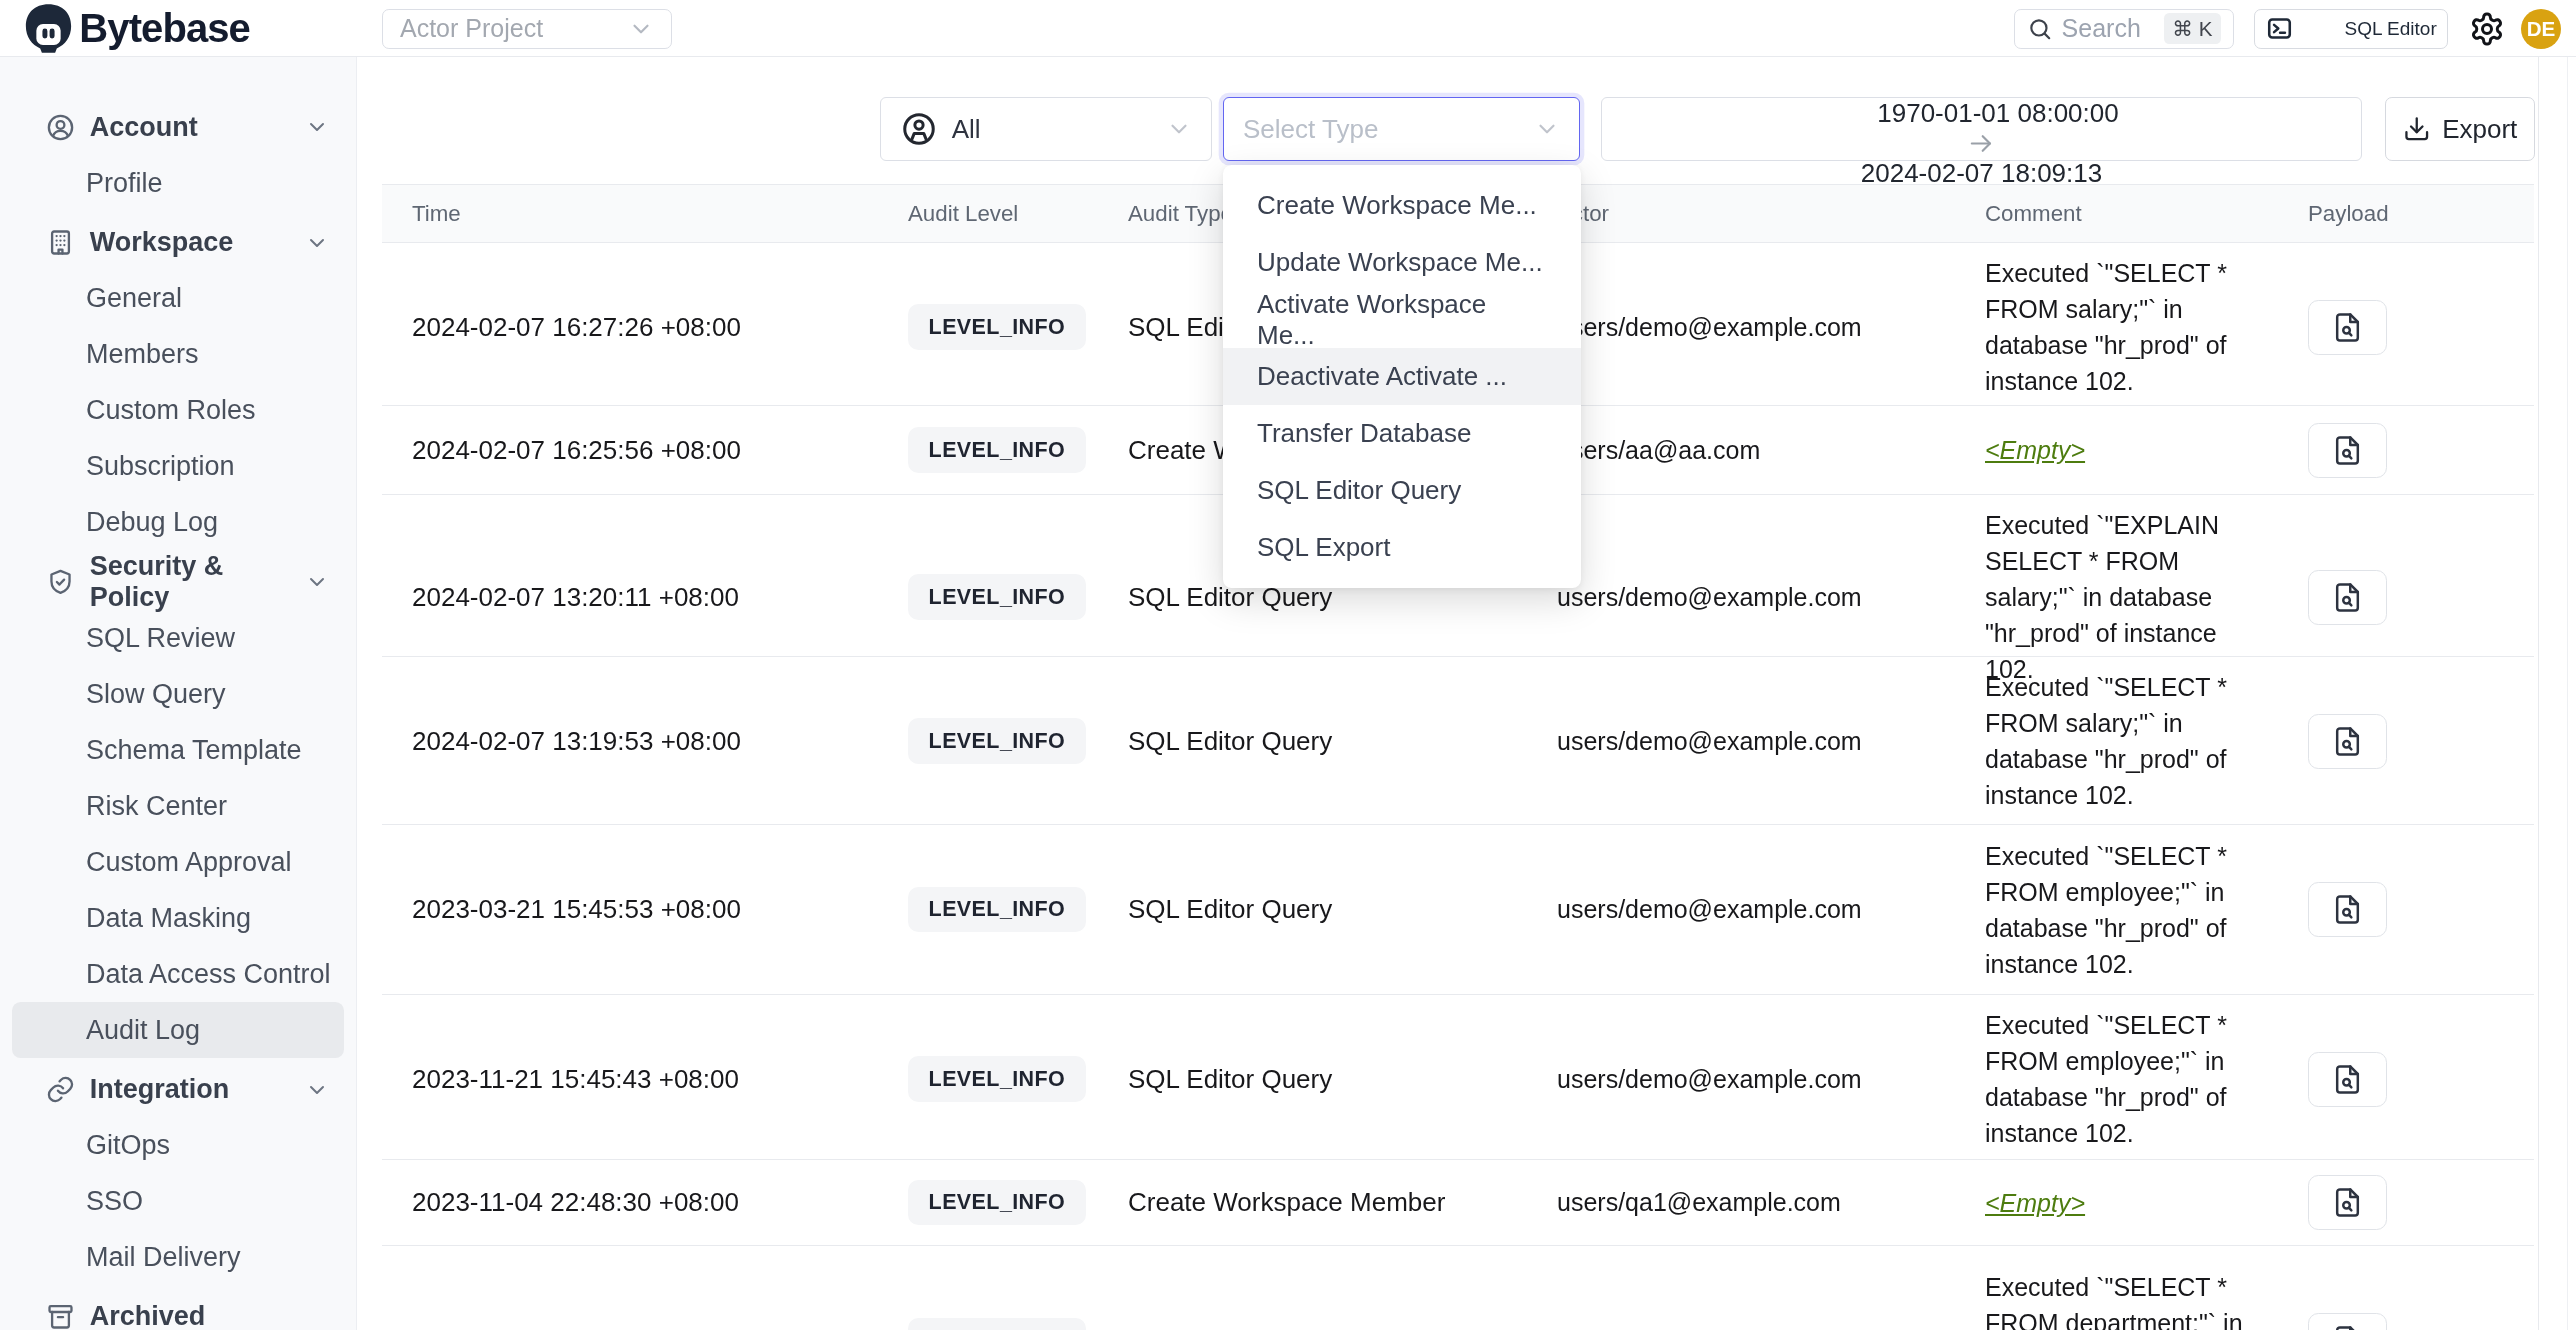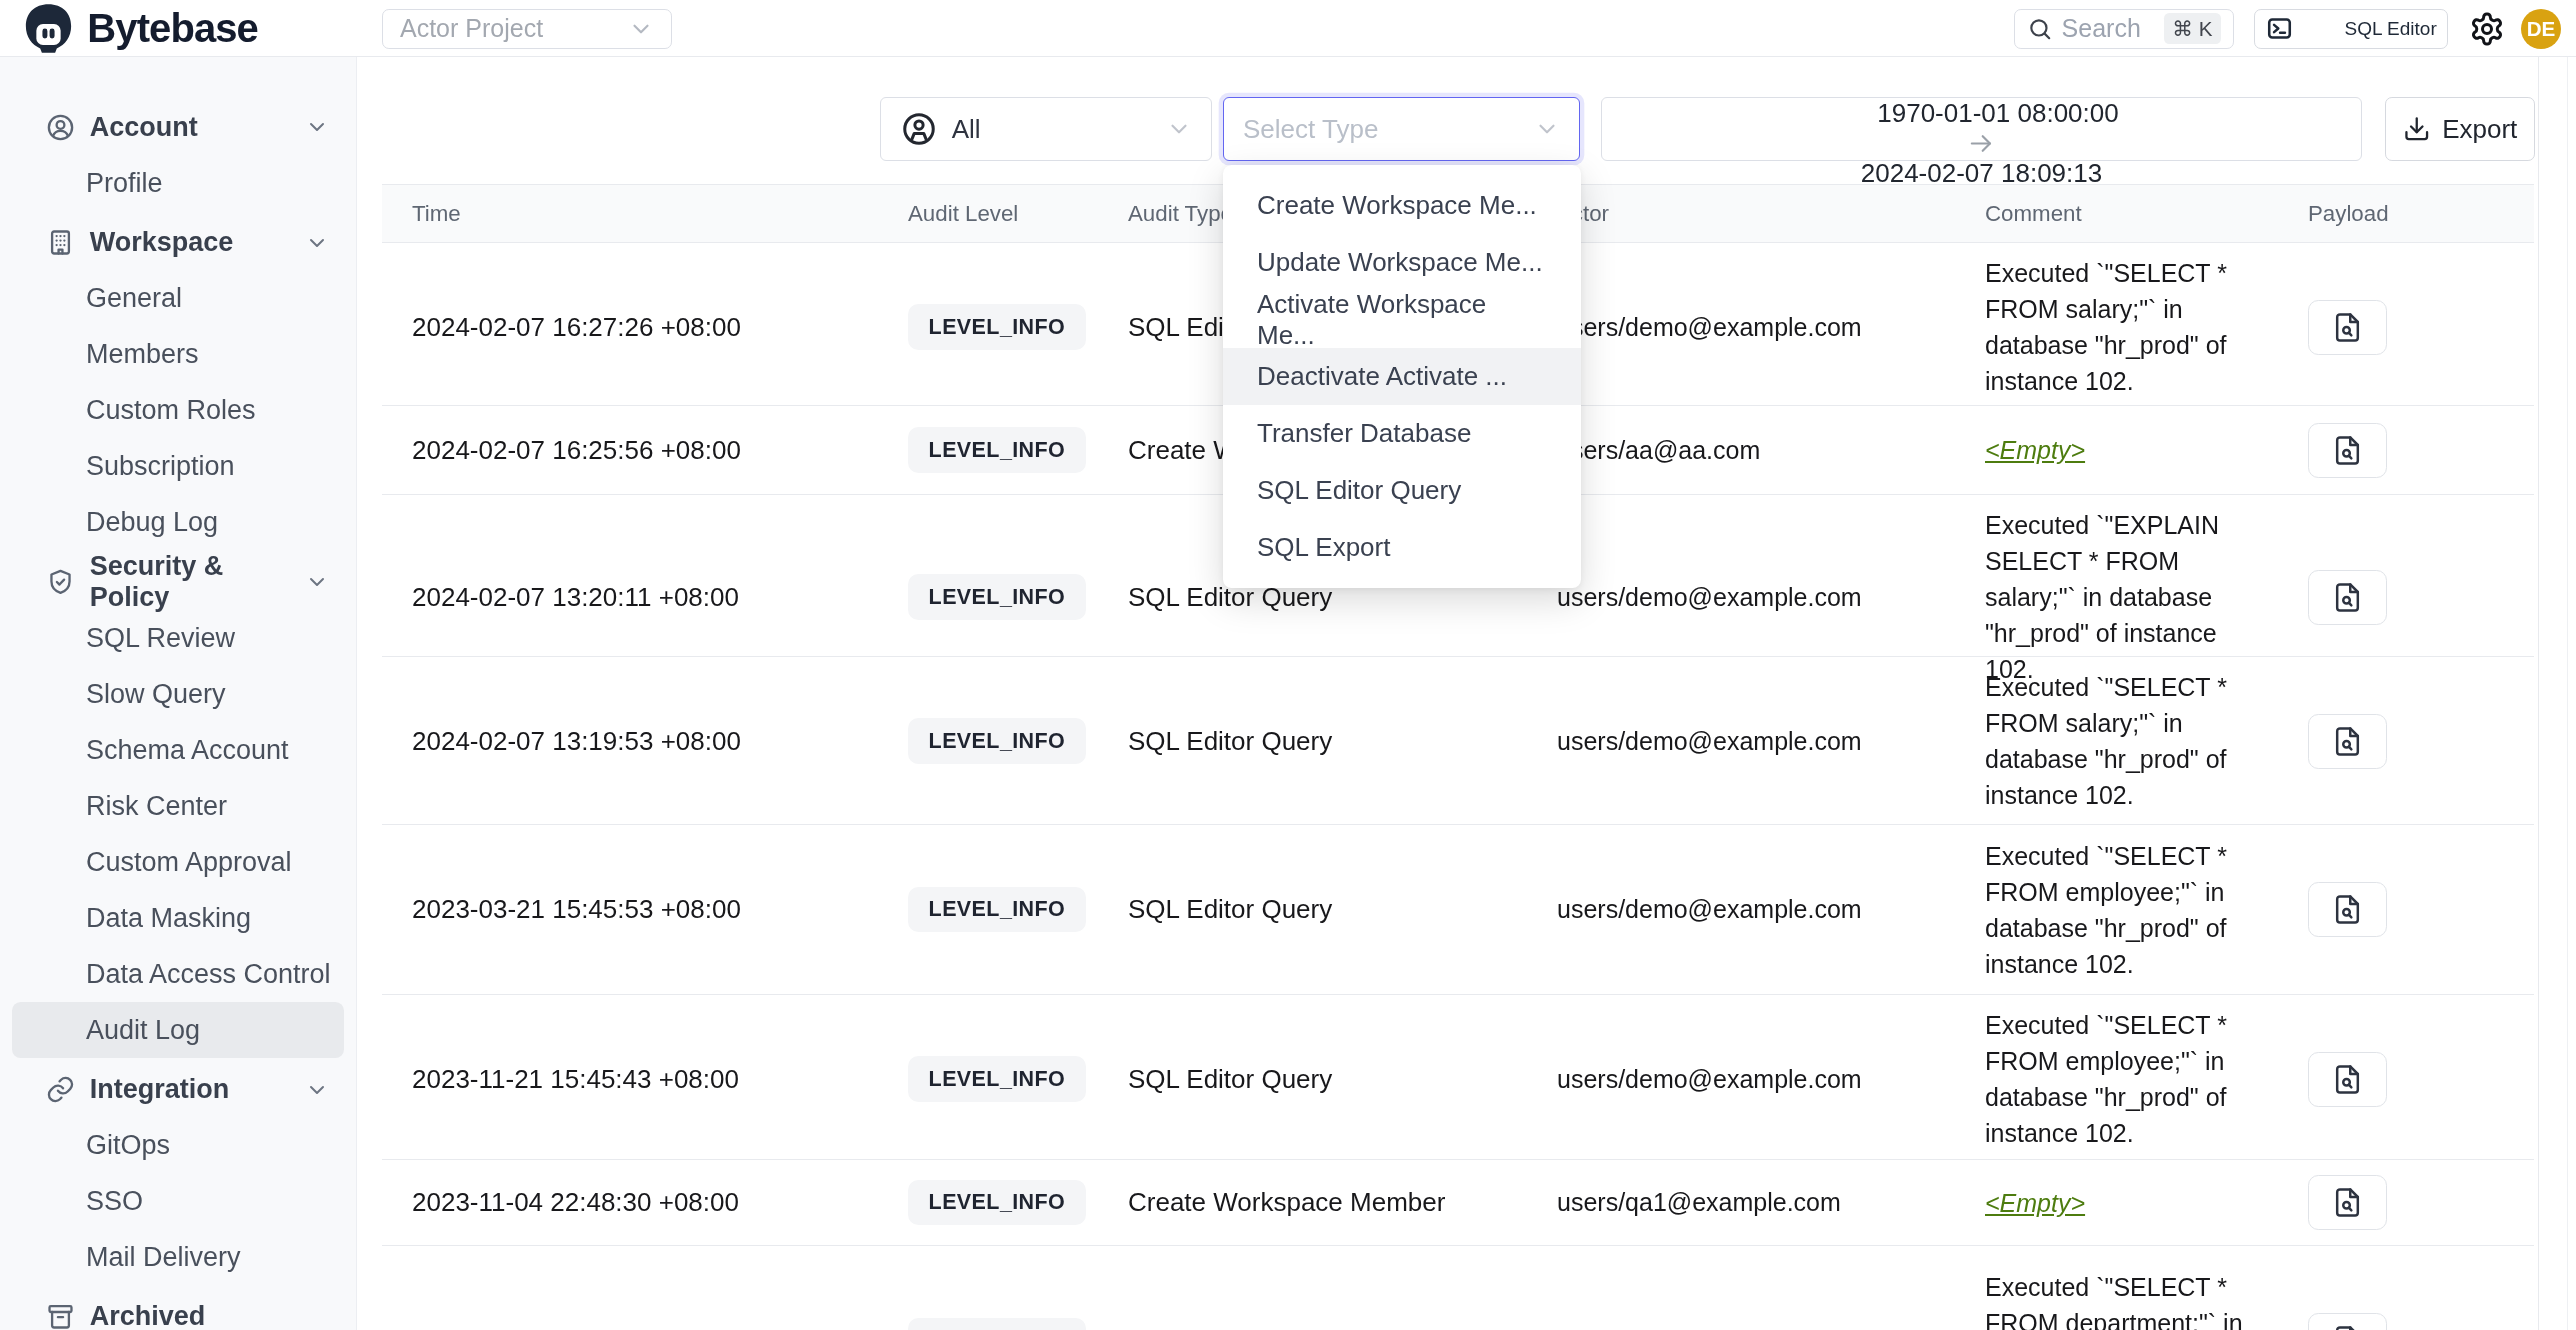--- a/index.html
+++ b/index.html
@@ -2,21 +2,21 @@
 <html style="font-size:13.7px"><head>
 <meta charset="utf-8">
 <style>
   * { margin:0; padding:0; box-sizing:border-box; }
   html,body { width:2576px; height:1330px; overflow:hidden; background:#fff;
     font-family:"Liberation Sans","DejaVu Sans",sans-serif; color:#18181b; }
 
   
   .topbar { position:absolute; left:0; top:0; width:2576px; height:57px; background:#fff;
     border-bottom:0.9px solid #e8eaee; z-index:60; }
-  .logo { position:absolute; left:22.3px; top:0; height:57px; display:flex; align-items:center; gap:12px; }
+  .logo { position:absolute; left:22.3px; top:0; height:57px; display:flex; align-items:center; gap:4px; }
   .logo-text { font-size:40px; font-weight:800; color:#141c2e; letter-spacing:-0.9px; }
   .proj-select { position:absolute; left:382px; top:8.6px; width:290px; height:40px; border:0.9px solid #dcdfe6;
     border-radius:6.9px; display:flex; align-items:center; padding:0 17px; background:#fff; }
   .proj-select .ph { font-size:25px; color:#a3a8b0; flex:1; }
   .search-box { position:absolute; left:2014px; top:8.6px; width:220px; height:40px; border:0.9px solid #dcdfe6;
     border-radius:6.9px; display:flex; align-items:center; padding:0 12px; gap:8.6px; background:#fff; }
   .search-box .ph { font-size:25px; color:#9ca3af; flex:1; }
   .kbd { background:#eef0f2; border-radius:5.2px; font-size:20.6px; color:#41454d; padding:3.4px 8.6px; white-space:nowrap; }
   .sql-editor-btn { position:absolute; left:2254px; top:8.6px; width:194px; height:40px; border:0.9px solid #d8dbe1;
     border-radius:6.9px; display:flex; align-items:center; justify-content:center; gap:10.3px; background:#fff; }
@@ -208,21 +208,21 @@
         </svg>
       </span>
   </div>
   <div class="nav-item sub">
       <span class="nav-label">SQL Review</span>
     </div>
   <div class="nav-item sub">
       <span class="nav-label">Slow Query</span>
     </div>
   <div class="nav-item sub">
-      <span class="nav-label">Schema Account</span>
+      <span class="nav-label">Schema Template</span>
     </div>
   <div class="nav-item sub">
       <span class="nav-label">Risk Center</span>
     </div>
   <div class="nav-item sub">
       <span class="nav-label">Custom Approval</span>
     </div>
   <div class="nav-item sub">
       <span class="nav-label">Data Masking</span>
     </div>

